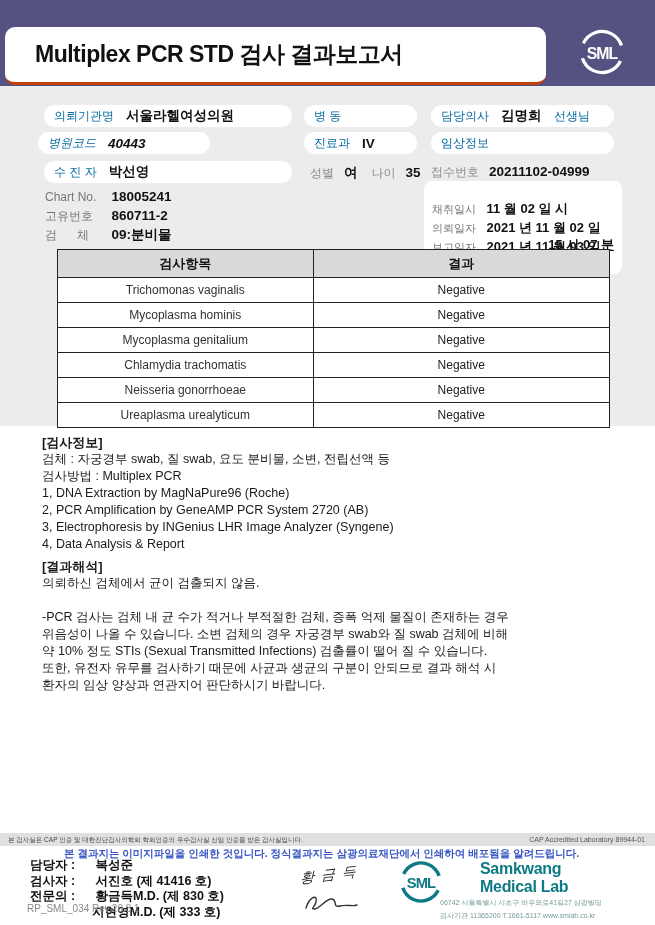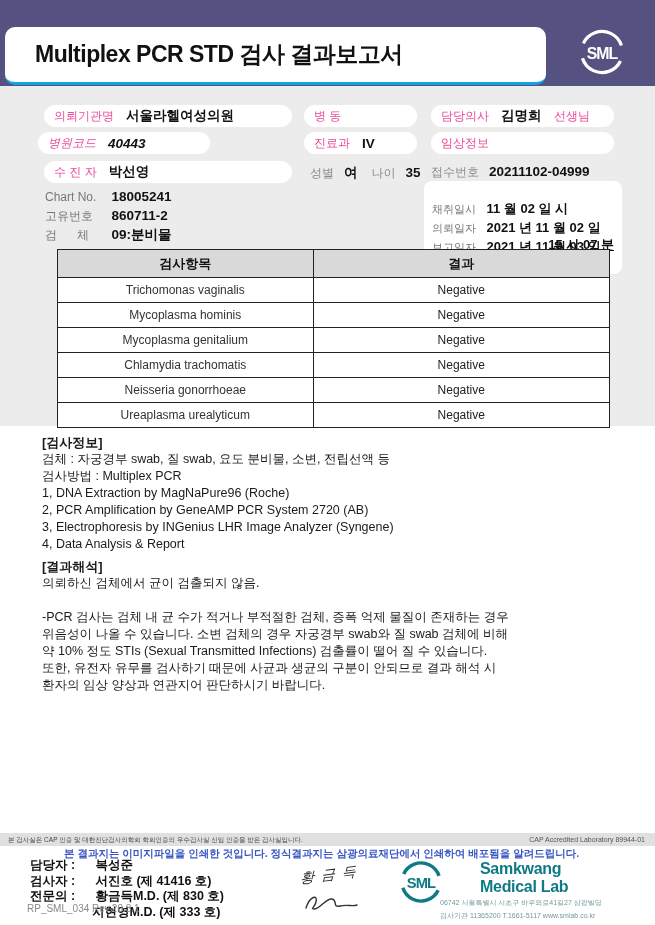--- a/index.html
+++ b/index.html
@@ -2,33 +2,33 @@
 <html><head>
 <meta charset="utf-8">
 <style>
   html,body{margin:0;padding:0;background:#fff;}
   .page{position:relative;width:655px;height:925px;background:#fff;overflow:hidden;
         font-family:"Liberation Sans","DejaVu Sans",sans-serif;color:#111;}
 
   
   .topbar{position:absolute;left:0;top:0;width:655px;height:86px;background:#555181;}
   .title-box{position:absolute;left:5px;top:27px;width:541px;height:58px;background:#fff;
-             border-radius:10px;border-bottom:3px solid #0ea5e9;box-sizing:border-box;}
+             border-radius:10px;border-bottom:3px solid #c2410c;box-sizing:border-box;}
   .title-box .title{font-size:23px;font-weight:bold;line-height:55px;padding-left:30px;
                     letter-spacing:-0.5px;white-space:nowrap;}
   .sml-header-logo{position:absolute;left:574px;top:24px;width:56px;height:56px;}
   .ref-numbers{position:absolute;right:16px;top:87px;text-align:right;font-size:11px;
                font-weight:bold;line-height:14px;color:#222;}
 
   
   .gray-area{position:absolute;left:0;top:86px;width:655px;height:340px;background:#ececec;}
 
   .pill{position:absolute;height:22px;background:#fff;border-radius:11px;display:flex;
         align-items:center;padding:0 10px;box-sizing:border-box;white-space:nowrap;}
-  .pill .lbl{font-size:12px;color:#ec4899;}
+  .pill .lbl{font-size:12px;color:#0369a1;}
   .pill .val{font-size:13.5px;font-weight:bold;color:#111;margin-left:12px;}
   .plain-field{position:absolute;white-space:nowrap;font-size:12px;color:#8a8a8a;}
   .plain-field b{font-size:13.5px;color:#111;margin:0 14px 0 10px;}
 
   .info-line{position:absolute;white-space:nowrap;}
   .info-line .lbl{display:inline-block;width:62px;font-size:12px;color:#777;}
   .info-line .val{font-size:13.5px;font-weight:bold;color:#111;}
 
   .dates-box{position:absolute;left:424px;top:181px;width:198px;background:#fff;
              border-radius:8px;padding:18px 8px;box-sizing:border-box;}

